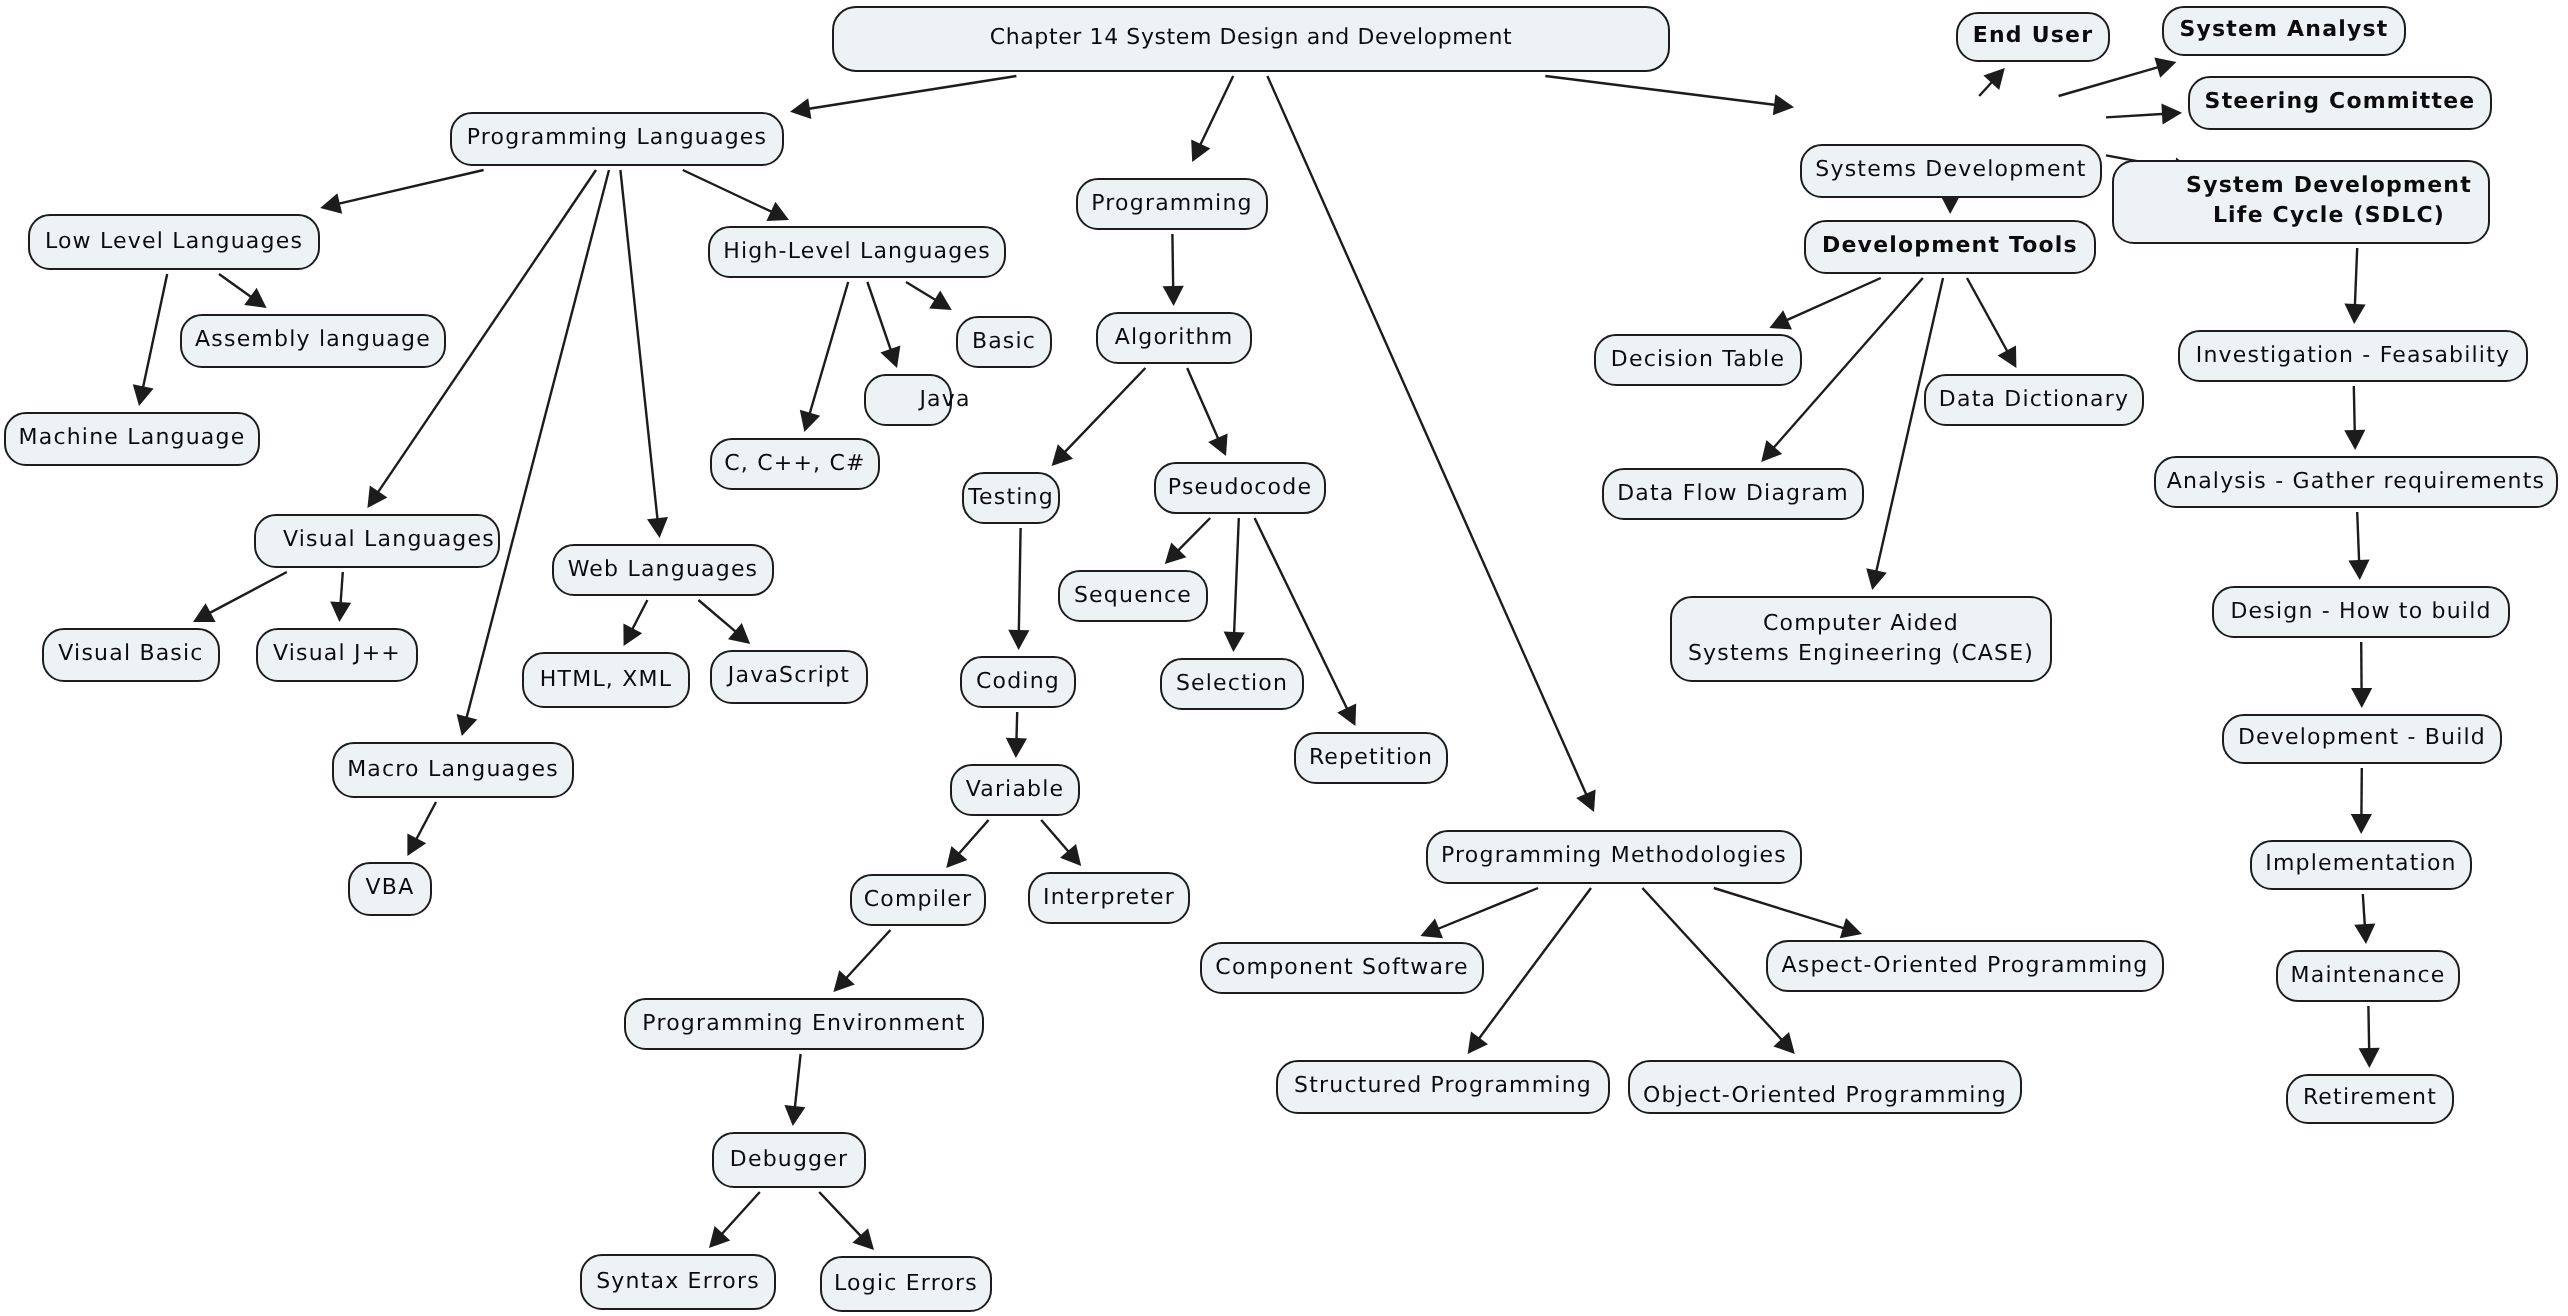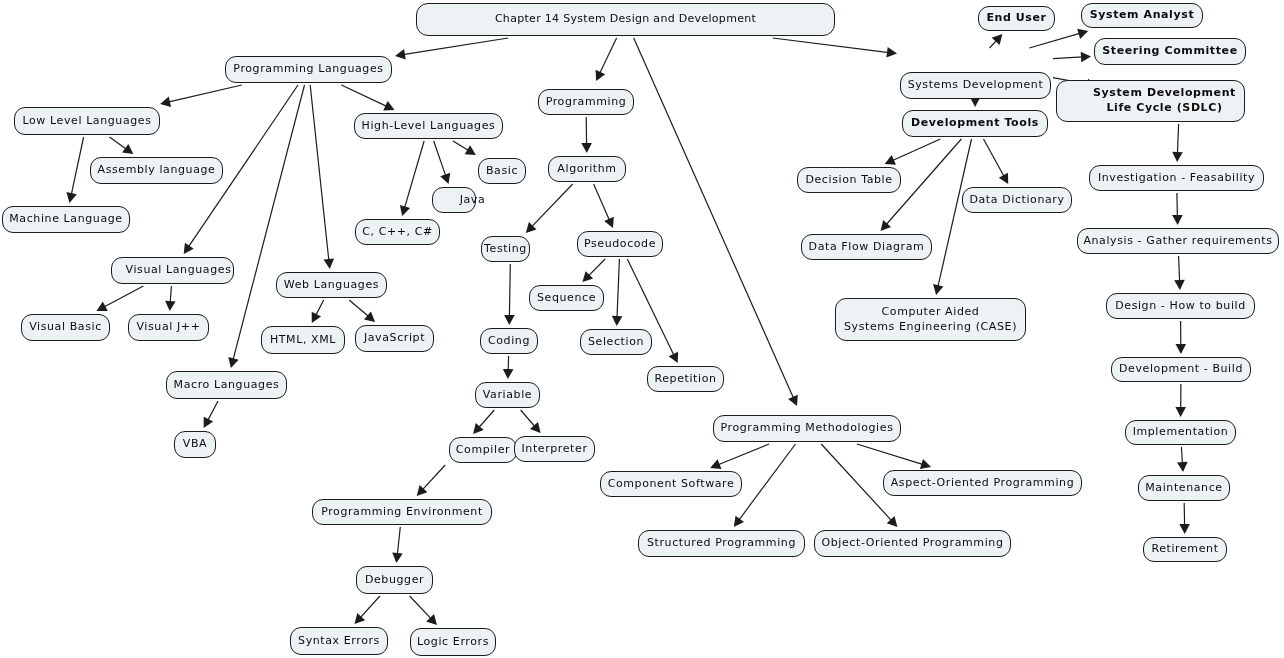--- a/index.html
+++ b/index.html
@@ -262,51 +262,51 @@
         <line x1="1184.2" y1="503.0" x2="1184.6" y2="526.0" stroke="#1c1c1c" stroke-width="1.2"></line>
         <polygon points="1184.7,534.0 1179.3,524.1 1189.9,523.9" fill="#1c1c1c"></polygon>
       </g>
     </svg>
   <div id="node-layer">
       <div class="node bold title" style="left: 416px; top: 3px; width: 419px; height: 33px;"><span>Chapter 14 System Design and Development</span></div>
       <div class="node" style="left: 225px; top: 56px; width: 167px; height: 27px;"><span>Programming Languages</span></div>
       <div class="node" style="left: 14px; top: 107px; width: 146px; height: 28px;"><span>Low Level Languages</span></div>
       <div class="node" style="left: 90px; top: 157px; width: 133px; height: 27px;"><span>Assembly language</span></div>
       <div class="node" style="left: 2px; top: 206px; width: 128px; height: 27px;"><span>Machine Language</span></div>
-      <div class="node" style="left: 111px; top: 257px; width: 123px; height: 27px; padding-left: 12px;"><span>Visual Languages</span></div>
+      <div class="node" style="left: 127px; top: 257px; width: 123px; height: 27px; padding-left: 12px;"><span>Visual Languages</span></div>
       <div class="node" style="left: 21px; top: 314px; width: 89px; height: 27px;"><span>Visual Basic</span></div>
       <div class="node" style="left: 128px; top: 314px; width: 81px; height: 27px;"><span>Visual J++</span></div>
       <div class="node" style="left: 166px; top: 371px; width: 121px; height: 28px;"><span>Macro Languages</span></div>
       <div class="node" style="left: 174px; top: 431px; width: 42px; height: 27px;"><span>VBA</span></div>
       <div class="node" style="left: 354px; top: 113px; width: 149px; height: 26px;"><span>High-Level Languages</span></div>
       <div class="node" style="left: 478px; top: 158px; width: 48px; height: 26px;"><span>Basic</span></div>
       <div class="node" style="left: 432px; top: 187px; width: 44px; height: 26px; padding-left: 37px;"><span>Java</span></div>
       <div class="node" style="left: 355px; top: 219px; width: 85px; height: 26px;"><span>C, C++, C#</span></div>
       <div class="node" style="left: 276px; top: 272px; width: 111px; height: 26px;"><span>Web Languages</span></div>
       <div class="node" style="left: 261px; top: 326px; width: 84px; height: 28px;"><span>HTML, XML</span></div>
       <div class="node" style="left: 355px; top: 325px; width: 79px; height: 27px;"><span>JavaScript</span></div>
       <div class="node" style="left: 538px; top: 89px; width: 96px; height: 26px;"><span>Programming</span></div>
       <div class="node" style="left: 548px; top: 156px; width: 78px; height: 26px;"><span>Algorithm</span></div>
       <div class="node" style="left: 481px; top: 236px; width: 49px; height: 26px;"><span>Testing</span></div>
       <div class="node" style="left: 577px; top: 231px; width: 86px; height: 26px;"><span>Pseudocode</span></div>
       <div class="node" style="left: 529px; top: 285px; width: 75px; height: 26px;"><span>Sequence</span></div>
       <div class="node" style="left: 480px; top: 328px; width: 58px; height: 26px;"><span>Coding</span></div>
       <div class="node" style="left: 580px; top: 329px; width: 72px; height: 26px;"><span>Selection</span></div>
       <div class="node" style="left: 647px; top: 366px; width: 77px; height: 26px;"><span>Repetition</span></div>
       <div class="node" style="left: 475px; top: 382px; width: 65px; height: 26px; text-align: center;"><span>Variable</span></div>
-      <div class="node" style="left: 425px; top: 437px; width: 68px; height: 26px; margin-left: 24px;"><span>Compiler</span></div>
+      <div class="node" style="left: 425px; top: 437px; width: 68px; height: 26px;"><span>Compiler</span></div>
       <div class="node" style="left: 514px; top: 436px; width: 81px; height: 26px;"><span>Interpreter</span></div>
       <div class="node" style="left: 312px; top: 499px; width: 180px; height: 26px;"><span>Programming Environment</span></div>
       <div class="node" style="left: 356px; top: 566px; width: 77px; height: 28px;"><span>Debugger</span></div>
       <div class="node" style="left: 290px; top: 627px; width: 98px; height: 28px;"><span>Syntax Errors</span></div>
       <div class="node" style="left: 410px; top: 628px; width: 86px; height: 28px;"><span>Logic Errors</span></div>
       <div class="node" style="left: 713px; top: 415px; width: 188px; height: 27px;"><span>Programming Methodologies</span></div>
       <div class="node" style="left: 600px; top: 471px; width: 142px; height: 26px;"><span>Component Software</span></div>
       <div class="node" style="left: 638px; top: 530px; width: 167px; height: 27px;"><span>Structured Programming</span></div>
-      <div class="node" style="left: 814px; top: 530px; width: 197px; height: 27px;"><span>Object-Oriented Programming</span></div>
+      <div class="node" style="left: 814px; top: 530px; width: 197px; height: 27px; align-items: flex-end;"><span>Object-Oriented Programming</span></div>
       <div class="node" style="left: 883px; top: 470px; width: 199px; height: 26px;"><span>Aspect-Oriented Programming</span></div>
       <div class="node" style="left: 900px; top: 50px; width: 151px; height: 27px; margin-top: 22px;"><span>Systems Development</span></div>
       <div class="node bold" style="left: 978px; top: 6px; width: 77px; height: 25px;"><span>End User</span></div>
       <div class="node bold" style="left: 1081px; top: 3px; width: 122px; height: 25px;"><span>System Analyst</span></div>
       <div class="node bold" style="left: 1094px; top: 38px; width: 152px; height: 27px;"><span>Steering Committee</span></div>
       <div class="node bold" style="left: 1056px; top: 80px; width: 189px; height: 42px; padding-left: 28px;"><span>System Development
 Life Cycle (SDLC)</span></div>
       <div class="node bold" style="left: 902px; top: 110px; width: 146px; height: 27px;"><span>Development Tools</span></div>
       <div class="node" style="left: 797px; top: 167px; width: 104px; height: 26px;"><span>Decision Table</span></div>
       <div class="node" style="left: 962px; top: 187px; width: 110px; height: 26px;"><span>Data Dictionary</span></div>

